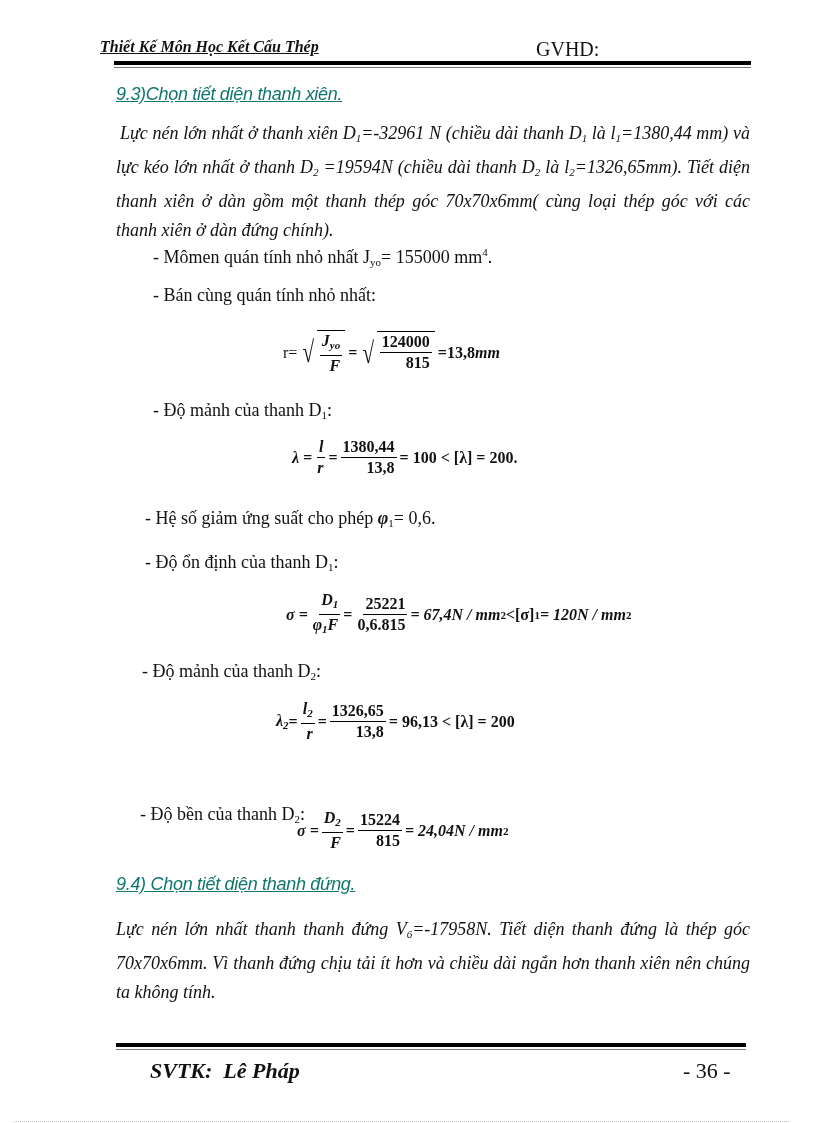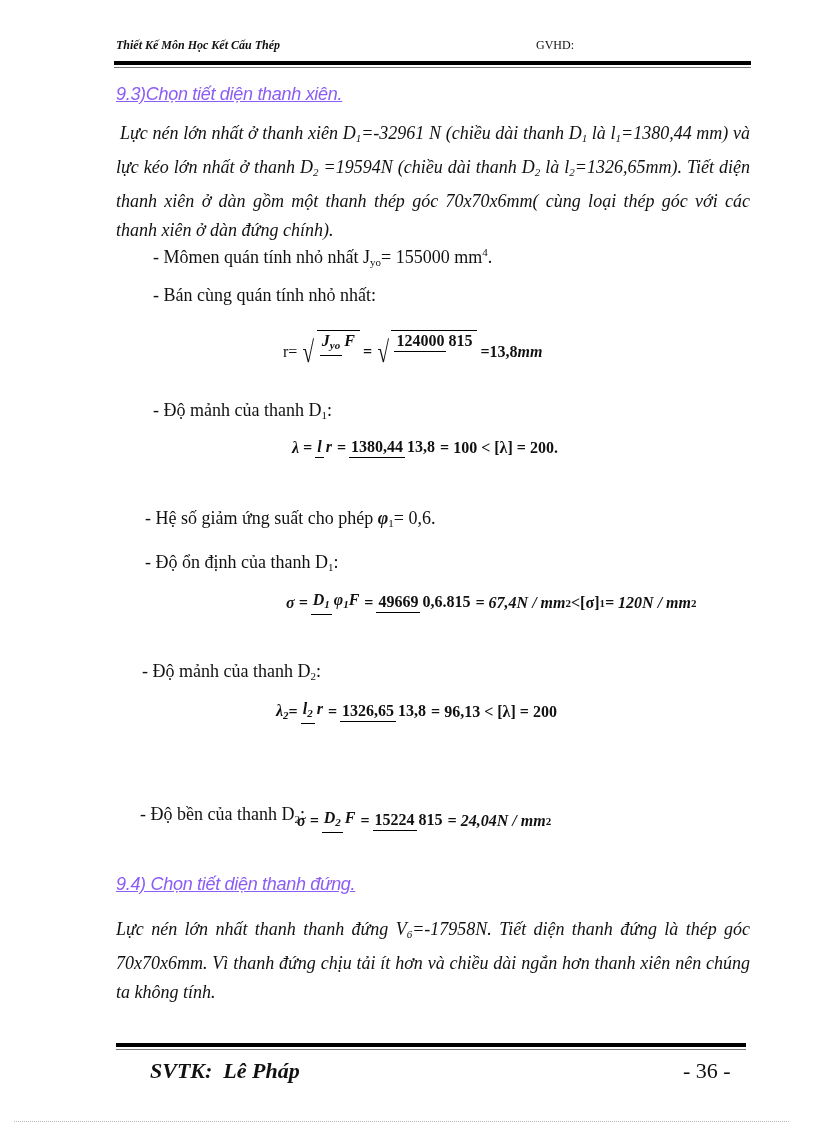--- a/index.html
+++ b/index.html
@@ -1,32 +1,32 @@
 <!DOCTYPE html>
 <html><head>
 <meta charset="utf-8">
 <style>
   html, body { margin: 0; padding: 0; background: #ffffff; }
   body { width: 816px; height: 1123px; position: relative; overflow: hidden;
          font-family: "Liberation Serif", "DejaVu Serif", serif; color: #111; }
   .abs { position: absolute; }
-  .hdr-left { left: 116px; top: 38px; font-size: 12px; font-style: italic; font-weight: bold; }
-  .hdr-right { left: 536px; top: 38px; font-size: 12px; }
+  .hdr-left { left: 100px; top: 38px; font-size: 16px; font-style: italic; font-weight: bold; text-decoration: underline; }
+  .hdr-right { left: 536px; top: 38px; font-size: 20px; }
   .rule-thick { left: 114px; width: 637px; height: 4px; background: #000; }
   .rule-thin { left: 114px; width: 637px; height: 1px; background: #777; }
   .section-title { left: 116px; font-size: 18px; font-style: italic; text-decoration: underline;
                    font-family: "Liberation Sans", "DejaVu Sans", sans-serif; font-weight: normal;
-                   letter-spacing: -0.3px; color: #8b5cf6; }
+                   letter-spacing: -0.3px; color: #0f766e; }
   .para { left: 116px; width: 634px; font-size: 18px; line-height: 29px; text-align: justify; font-style: italic; }
   .item { font-size: 18px; }
   sub { font-size: 11px; vertical-align: -3px; }
   sup { font-size: 11px; }
   .formula { font-family: "Liberation Serif", "DejaVu Serif", serif; font-weight: bold; font-size: 16px;
              display: flex; align-items: center; white-space: nowrap; }
-  .frac { display: inline-flex; flex-direction: row; align-items: flex-start; margin: 0 3px; }
+  .frac { display: inline-flex; flex-direction: column; align-items: flex-end; margin: 0 3px; }
   .frac .num { border-bottom: 1.5px solid #000; padding: 0 2px; line-height: 20px; }
   .frac .den { padding: 0 2px; line-height: 20px; }
   .ital { font-style: italic; }
   .sqrt { display: inline-flex; align-items: stretch; margin: 0 3px; }
   .sqrt .rad { font-size: 30px; font-weight: normal; line-height: 44px; transform: scaleX(0.7); }
   .sqrt .body { border-top: 1.5px solid #000; display: inline-flex; }
   .foot-left { left: 150px; top: 1058px; font-size: 22px; font-style: italic; font-weight: bold; }
   .foot-right { left: 683px; top: 1058px; font-size: 22px; }
   .dotted-edge { left: 14px; top: 1121px; width: 775px; height: 0; border-top: 1px dotted #bbb; }
 </style>
@@ -92,21 +92,21 @@
 <div class="abs item" style="left:145px; top:552px"><span>-  Độ ổn định của thanh D</span><sub>1</sub><span>:</span></div>
 
 <div class="abs formula" style="left:286px; top:590px">
   <span class="ital">σ =</span>
   <span class="frac">
       <span class="num ital"><span>D</span><sub>1</sub></span>
       <span class="den ital"><span>φ</span><sub>1</sub><span>F</span></span>
     </span>
   <span>=</span>
   <span class="frac">
-      <span class="num">49669</span>
+      <span class="num">25221</span>
       <span class="den">0,6.815</span>
     </span>
   <span class="ital">= 67,4N / mm</span>
     <sup>2</sup>
   <span> &lt;[σ]</span>
     <sub>1</sub>
   <span class="ital"> = 120N / mm</span>
     <sup>2</sup>
 </div>
 

